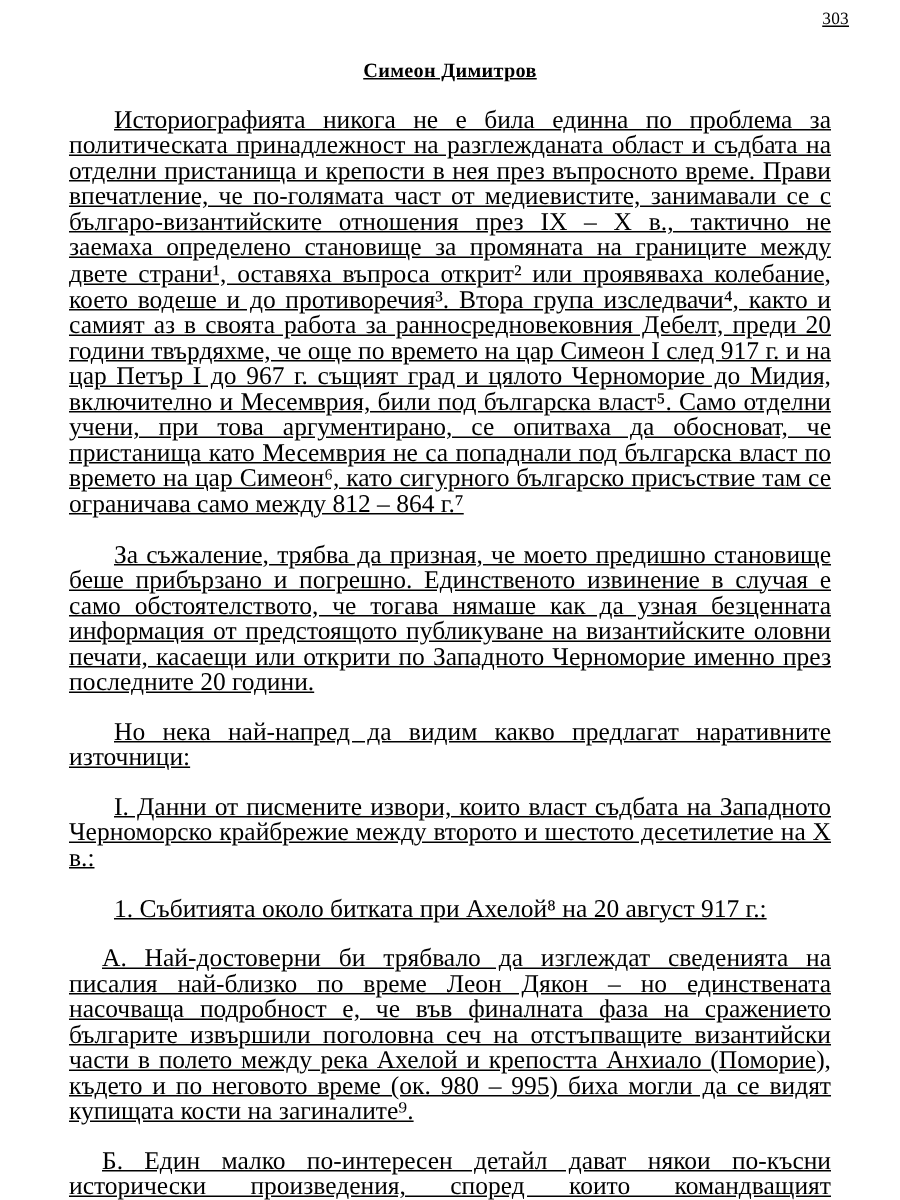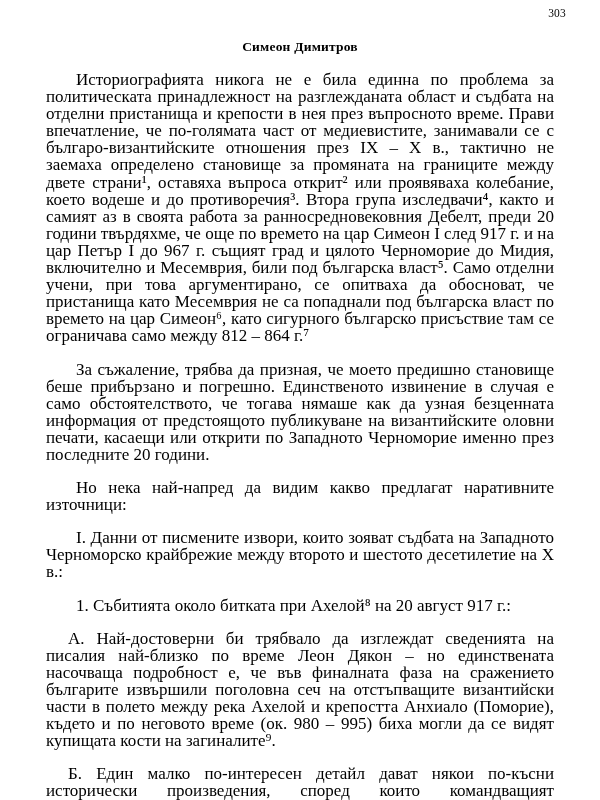--- a/index.html
+++ b/index.html
@@ -13,20 +13,21 @@
     font-family: "Liberation Serif", "DejaVu Serif", serif;
     color: #000000;
     overflow: hidden;
   }
   .page {
     position: relative;
     width: 600px;
     height: 800px;
     box-sizing: border-box;
     padding: 6px 30px 0 30px;
+    text-decoration: underline;
   }
   .page-number {
     text-align: right;
     font-size: 11.5px;
     line-height: 14px;
     margin: 0 4px 6px 0;
     letter-spacing: 0.2px;
   }
   .title-block {
     text-align: center;
@@ -69,19 +70,19 @@
 
   <div class="title-block">
   </div>
 
   <div class="author">Симеон Димитров</div>
 
   <div class="body-text">
     <p>Историографията никога не е била единна по проблема за политическата принадлежност на разглежданата област и съдбата на отделни пристанища и крепости в нея през въпросното време. Прави впечатление, че по-голямата част от медиевистите, занимавали се с българо-византийските отношения през IX – X в., тактично не заемаха определено становище за промяната на границите между двете страни¹, оставяха въпроса открит² или проявяваха колебание, което водеше и до противоречия³. Втора група изследвачи⁴, както и самият аз в своята работа за ранносредновековния Дебелт, преди 20 години твърдяхме, че още по времето на цар Симеон I след 917 г. и на цар Петър I до 967 г. същият град и цялото Черноморие до Мидия, включително и Месемврия, били под българска власт⁵. Само отделни учени, при това аргументирано, се опитваха да обосноват, че пристанища като Месемврия не са попаднали под българска власт по времето на цар Симеон⁶, като сигурного българско присъствие там се ограничава само между 812 – 864 г.⁷</p>
     <p>За съжаление, трябва да призная, че моето предишно становище беше прибързано и погрешно. Единственото извинение в случая е само обстоятелството, че тогава нямаше как да узная безценната информация от предстоящото публикуване на византийските оловни печати, касаещи или открити по Западното Черноморие именно през последните 20 години.</p>
     <p>Но нека най-напред да видим какво предлагат наративните източници:</p>
-    <p>I. Данни от писмените извори, които зояват съдбата на Западното Черноморско крайбрежие между второто и шестото десетилетие на Х в.:</p>
+    <p>I. Данни от писмените извори, които власт съдбата на Западното Черноморско крайбрежие между второто и шестото десетилетие на Х в.:</p>
     <p>1. Събитията около битката при Ахелой⁸ на 20 август 917 г.:</p>
     <p class="indent-small">А. Най-достоверни би трябвало да изглеждат сведенията на писалия най-близко по време Леон Дякон – но единствената насочваща подробност е, че във финалната фаза на сражението българите извършили поголовна сеч на отстъпващите византийски части в полето между река Ахелой и крепостта Анхиало (Поморие), където и по неговото време (ок. 980 – 995) биха могли да се видят купищата кости на загиналите⁹.</p>
     <p class="indent-small">Б. Един малко по-интересен детайл дават някои по-късни исторически произведения, според които командващият византийската армия Леон Фока се спасил с бягство в Месемврия¹⁰. Напълно естествено тези сведения биха правилно интерпретирани като указание, че пне до да въпросната битка Месемврия,¹¹ а също и Анхиало са били със сигурност под византийска власт, тъй като ромеите едва ли биха посмели да дебаркират при Анхиало, а Леон Фока едва ли би намерил убежище в Месемврия, и че въобще българите избягвали да атакуват византийските черноморски пристанища, тъй като не разполагали с адекватна флота¹². Но нима това положение се променило след битката при Ахелой? Липсата на силен български флот, който да противостои на византийсквя, бил ква характерна особеност за цялата военна кампания на цар Симеон I, и въобще за цялото Първо (а и Второ) българско царство. Всъщност, в изворите липсват каквито и да е сведения, че византийските градове пристанища са били атакувани от българите през 917 г., с изключение известното на Ал-Масуди за превземането на Девелт¹³.</p>
   </div>
 
 </div>
 
 </body></html>

